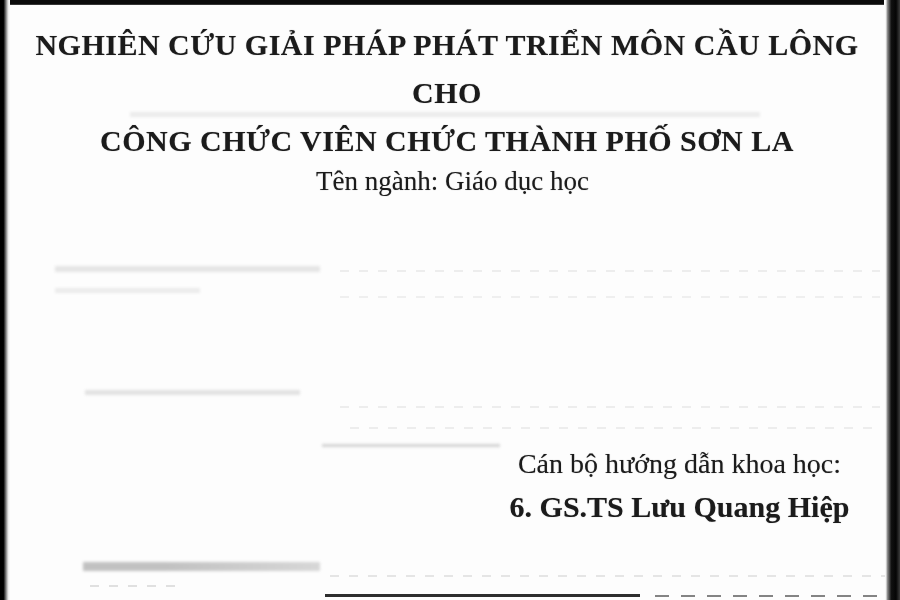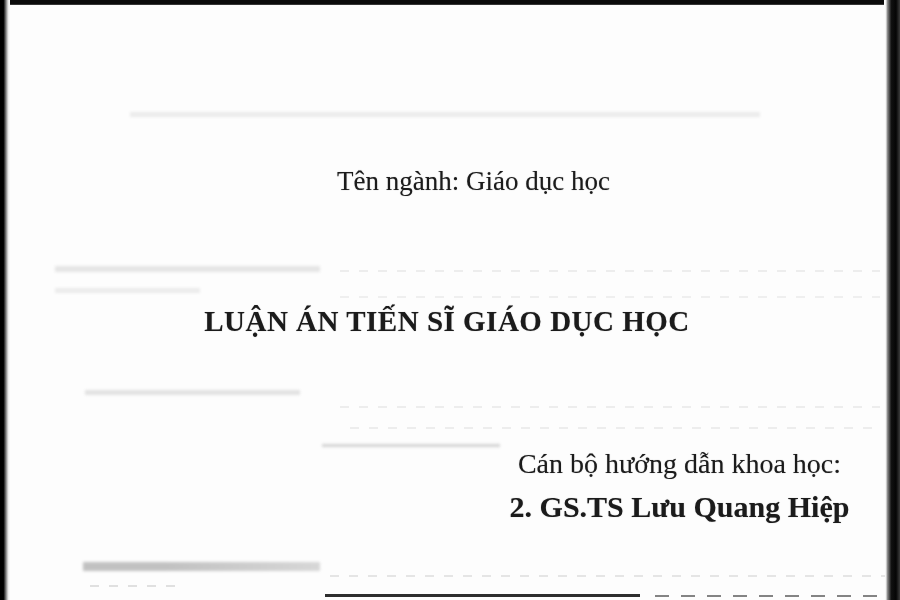--- a/index.html
+++ b/index.html
@@ -26,21 +26,21 @@
     background: linear-gradient(90deg, #fdfdfd 0 8%, #d9d9d9 14%, #8a8a8a 22%, #111 45%, #050505 75%, #3d3d3d 100%);
   }
   
   .txt { text-shadow: 0 0 1px rgba(25,25,25,0.38); }
   .title-block {
     position: absolute; top: 21px; left: 14px; right: 20px;
     text-align: center; font-weight: bold;
     font-size: 30px; line-height: 48px; letter-spacing: 0.5px;
   }
   .program-block {
-    position: absolute; top: 161px; left: 337px;
+    position: absolute; top: 161px; left: 316px;
     font-size: 27px; line-height: 40px;
   }
   .thesis-type {
     position: absolute; top: 305px; left: 10px; right: 16px;
     text-align: center; font-weight: bold;
     font-size: 29px; letter-spacing: 0.5px;
   }
   .supervisor-block {
     position: absolute; top: 448px; left: 495px; width: 345px;
     text-align: center;
@@ -67,30 +67,33 @@
 </style>
 </head>
 <body>
 
 <div class="page">
 
   <div class="border-top"></div>
   <div class="border-left"></div>
   <div class="border-right"></div>
 
+  <div class="title-block txt">
+    <div>NGHIÊN CỨU GIẢI PHÁP PHÁT TRIỂN MÔN CẦU LÔNG CHO</div>
+    <div>CÔNG CHỨC VIÊN CHỨC THÀNH PHỐ SƠN LA</div>
+  </div>
 
   <div class="program-block txt">
     <div>Tên ngành: Giáo dục học</div>
   </div>
 
-  <div class="thesis-type txt">LUẬN ÁN TIẾN SĨ GIÁO DỤC HỌC</div>
 
   <div class="supervisor-block txt">
     <div class="supervisor-heading">Cán bộ hướng dẫn khoa học:</div>
-    <div class="supervisor-name">2. GS.TS Lưu Quang Hiệp</div>
+    <div class="supervisor-name">6. GS.TS Lưu Quang Hiệp</div>
   </div>
 
   <div class="smudge" style="left:130px; top:112px; width:630px; height:5px; opacity:0.10;"></div>
   <div class="smudge" style="left:55px; top:266px; width:265px; height:6px; opacity:0.14;"></div>
   <div class="dashrow" style="left:340px; top:270px; width:540px; opacity:0.08;"></div>
   <div class="smudge" style="left:55px; top:288px; width:145px; height:5px; opacity:0.10;"></div>
   <div class="dashrow" style="left:340px; top:296px; width:540px; opacity:0.07;"></div>
   <div class="smudge" style="left:85px; top:390px; width:215px; height:5px; opacity:0.16;"></div>
   <div class="dashrow" style="left:340px; top:406px; width:540px; opacity:0.08;"></div>
   <div class="dashrow" style="left:350px; top:427px; width:530px; opacity:0.08;"></div>

